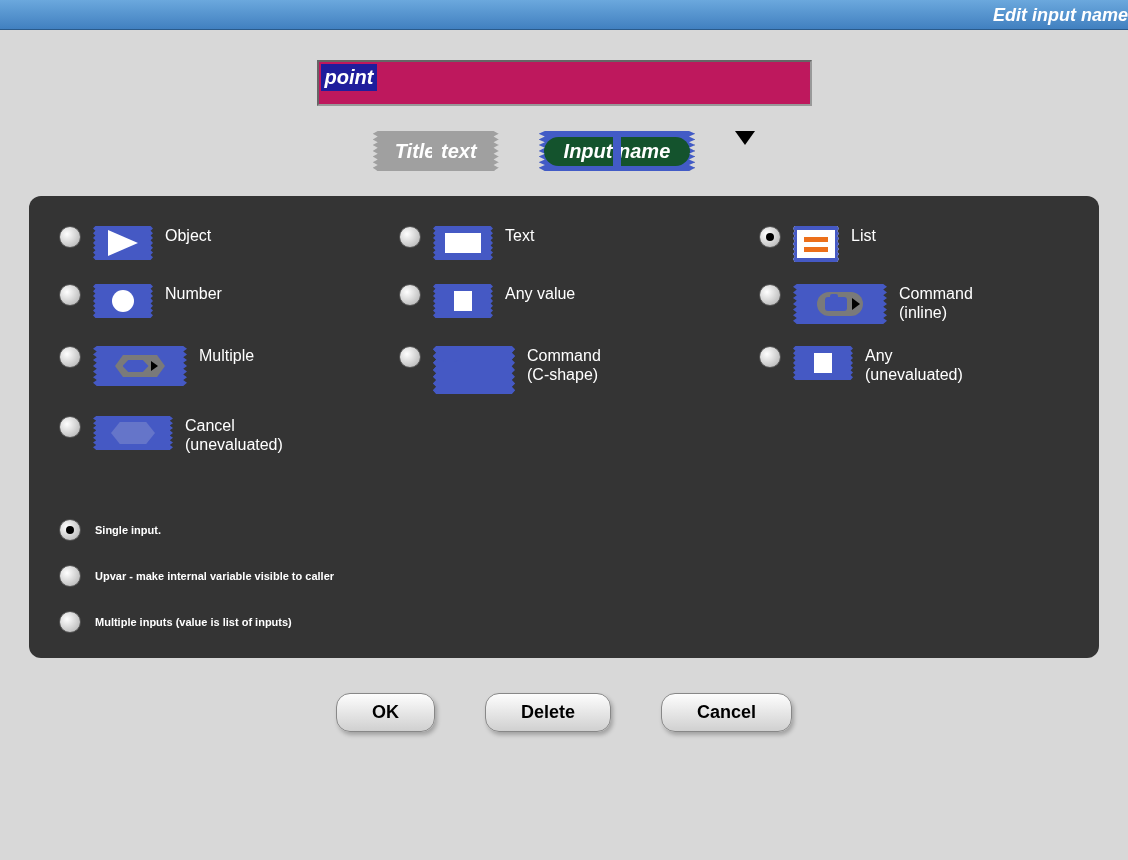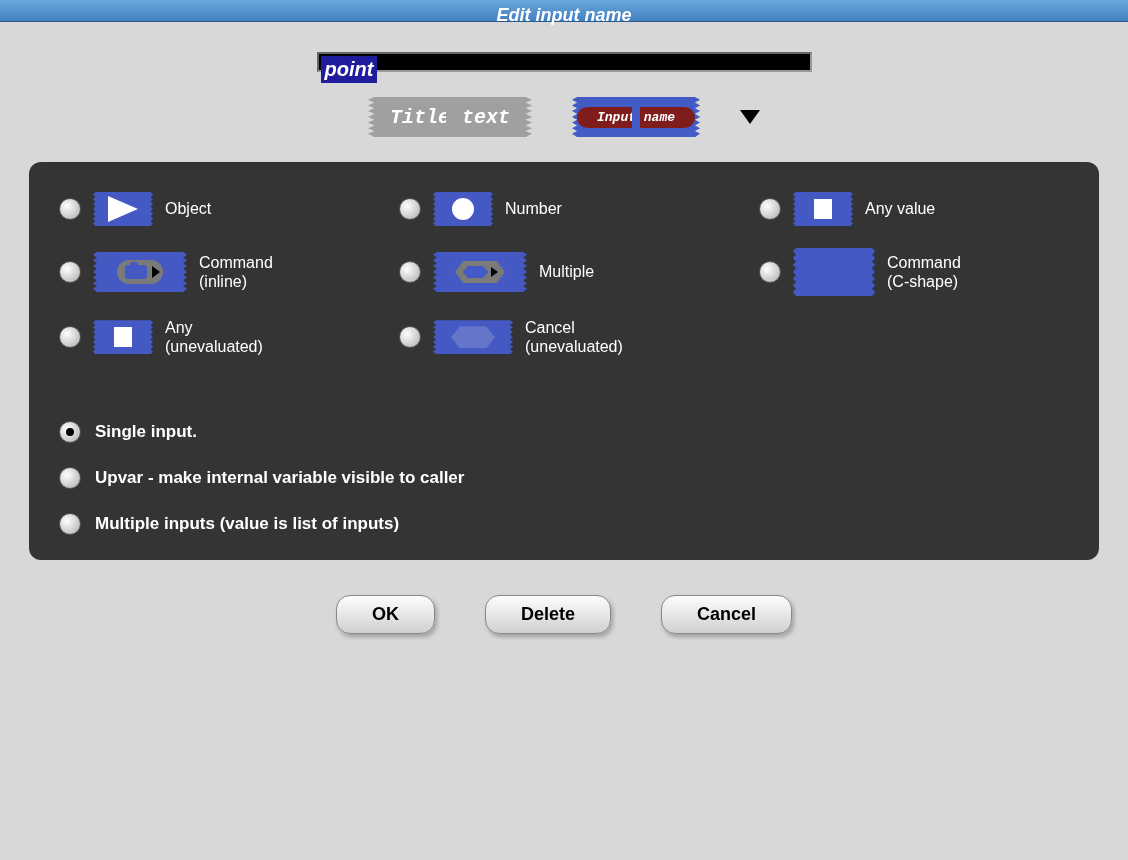--- a/index.html
+++ b/index.html
@@ -4,61 +4,59 @@
   <style>
     * { box-sizing: border-box; margin: 0; padding: 0; }
     body {
       font-family: Arial, Helvetica, sans-serif;
       background: #d8d8d8;
       width: 1128px;
       height: 860px;
       overflow: hidden;
     }
     .titlebar {
-      height: 22px;
+      height: 30px;
       background: linear-gradient(#6ba8dd, #4180c0);
-      text-align: center;
+      text-align: right;
       line-height: 30px;
       font-weight: bold;
       font-style: italic;
       color: #fff;
       font-size: 18px;
       border-bottom: 1px solid #2a5a8a;
     }
     .dialog-body {
       padding: 30px 80px 20px 80px;
       display: flex;
       flex-direction: column;
       align-items: center;
       gap: 25px;
     }
     .input-row { display: flex; justify-content: center; width: 100%; }
     .name-input {
       width: 495px;
-      height: 20px;
+      height: 46px;
       border: 2px solid #999;
       border-top-color: #666;
       border-left-color: #666;
-      background: #000000;
+      background: #be185d;
       padding: 2px;
     }
     .name-input span {
       display: inline-block;
       background: #1f1d9c;
       color: #fff;
       font-weight: bold;
       font-size: 20px;
       padding: 2px 4px;
       font-style: italic;
     }
     .mode-row {
       display: flex;
       gap: 40px;
-      align-items: center;
-      font-family: Liberation Mono, monospace;
     }
     
     .stamp {
       position: relative;
       display: inline-flex;
       align-items: center;
       justify-content: center;
       height: 40px;
       padding: 0 22px;
       font-weight: bold;
@@ -88,27 +86,27 @@
       box-shadow: 4px 4px 6px rgba(0,0,0,0.4);
       padding: 5px;
     }
     .stamp-jagged {
       clip-path: polygon(
         4% 0, 0 7%, 4% 14%, 0 21%, 4% 28%, 0 35%, 4% 42%, 0 50%, 4% 57%, 0 64%, 4% 71%, 0 78%, 4% 85%, 0 92%, 4% 100%,
         96% 100%, 100% 92%, 96% 85%, 100% 78%, 96% 71%, 100% 64%, 96% 57%, 100% 50%, 96% 42%, 100% 35%, 96% 28%, 100% 21%, 96% 14%, 100% 7%, 96% 0
       );
     }
     .stamp-input .pill {
-      background: #7f1d1d;
+      background: #14532d;
       border-radius: 16px;
       padding: 3px 20px;
       color: #fff;
       font-weight: bold;
       font-style: italic;
-      font-size: 13px;
+      font-size: 20px;
       display: inline-block;
     }
     .triangle-down {
       display: inline-block;
       width: 0; height: 0;
       border-left: 10px solid transparent;
       border-right: 10px solid transparent;
       border-top: 14px solid #000;
     }
     
@@ -120,21 +118,20 @@
       color: #fff;
     }
     .type-grid {
       display: grid;
       grid-template-columns: 330px 350px 350px;
       row-gap: 22px;
       column-gap: 10px;
     }
     .type-opt {
       display: flex;
-      align-items: center;
       gap: 12px;
     }
     .radio {
       width: 22px;
       height: 22px;
       border-radius: 50%;
       background: radial-gradient(circle at 35% 35%, #fff, #aaa);
       border: 1px solid #555;
       display: inline-flex;
       align-items: center;
@@ -167,21 +164,21 @@
       margin-top: 65px;
       display: flex;
       flex-direction: column;
       gap: 24px;
     }
     .arity-opt {
       display: flex;
       align-items: center;
       gap: 14px;
       font-weight: bold;
-      font-size: 17px;
+      font-size: 11px;
     }
     
     .button-row {
       display: flex;
       gap: 50px;
       margin-top: 10px;
     }
     .btn {
       min-width: 90px;
       padding: 8px 35px;
@@ -242,20 +239,37 @@
   <div class="type-panel">
     <div class="type-grid">
 
       <div class="type-opt">
         <span class="radio"></span>
         <span class="slot-block stamp-jagged">
             <span class="shape-object"></span>
           </span>
         <span class="label">Object</span>
       </div>
+      <div class="type-opt">
+        <span class="radio"></span>
+        <span class="slot-block stamp-jagged">
+            <span class="shape-text"></span>
+          </span>
+        <span class="label">Text</span>
+      </div>
+      <div class="type-opt">
+        <span class="radio checked"></span>
+        <span class="slot-block stamp-jagged" style="background:#fff;border:4px solid #4559c4;height:36px;min-width:46px;padding:0 6px;">
+            <span class="shape-list">
+              <span></span>
+              <span></span>
+            </span>
+          </span>
+        <span class="label">List</span>
+      </div>
 
       <div class="type-opt">
         <span class="radio"></span>
         <span class="slot-block stamp-jagged">
             <span class="shape-number"></span>
           </span>
         <span class="label">Number</span>
       </div>
       <div class="type-opt">
         <span class="radio"></span>

